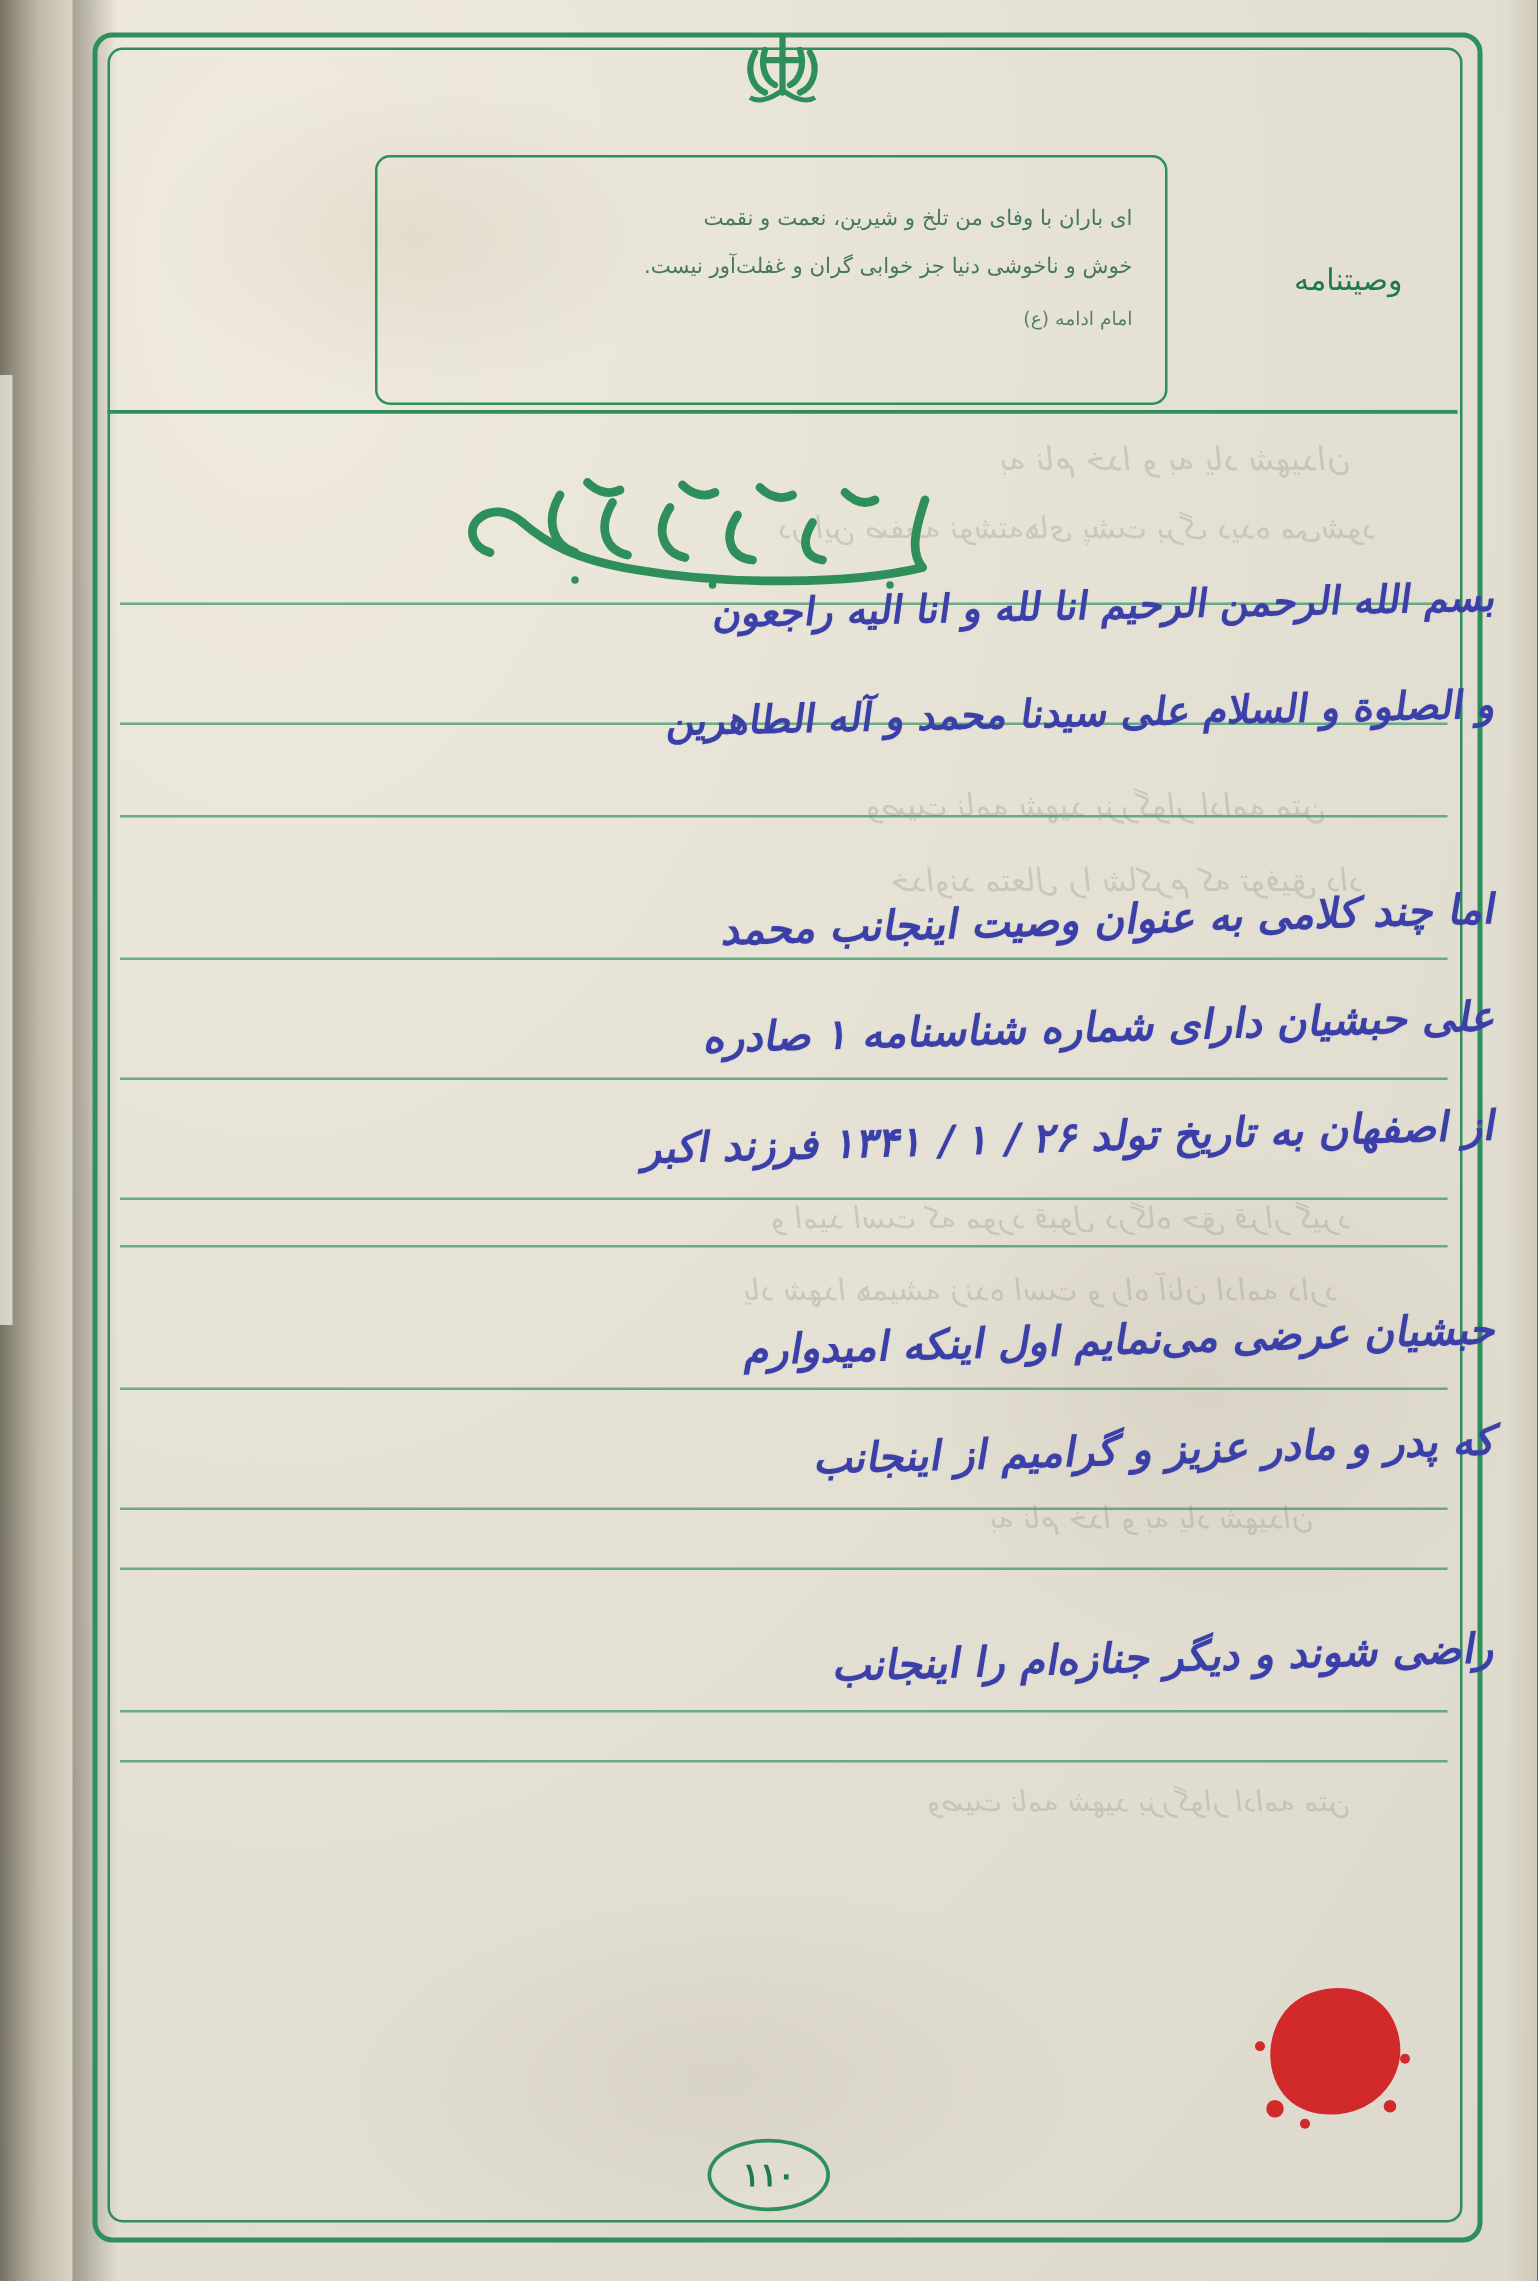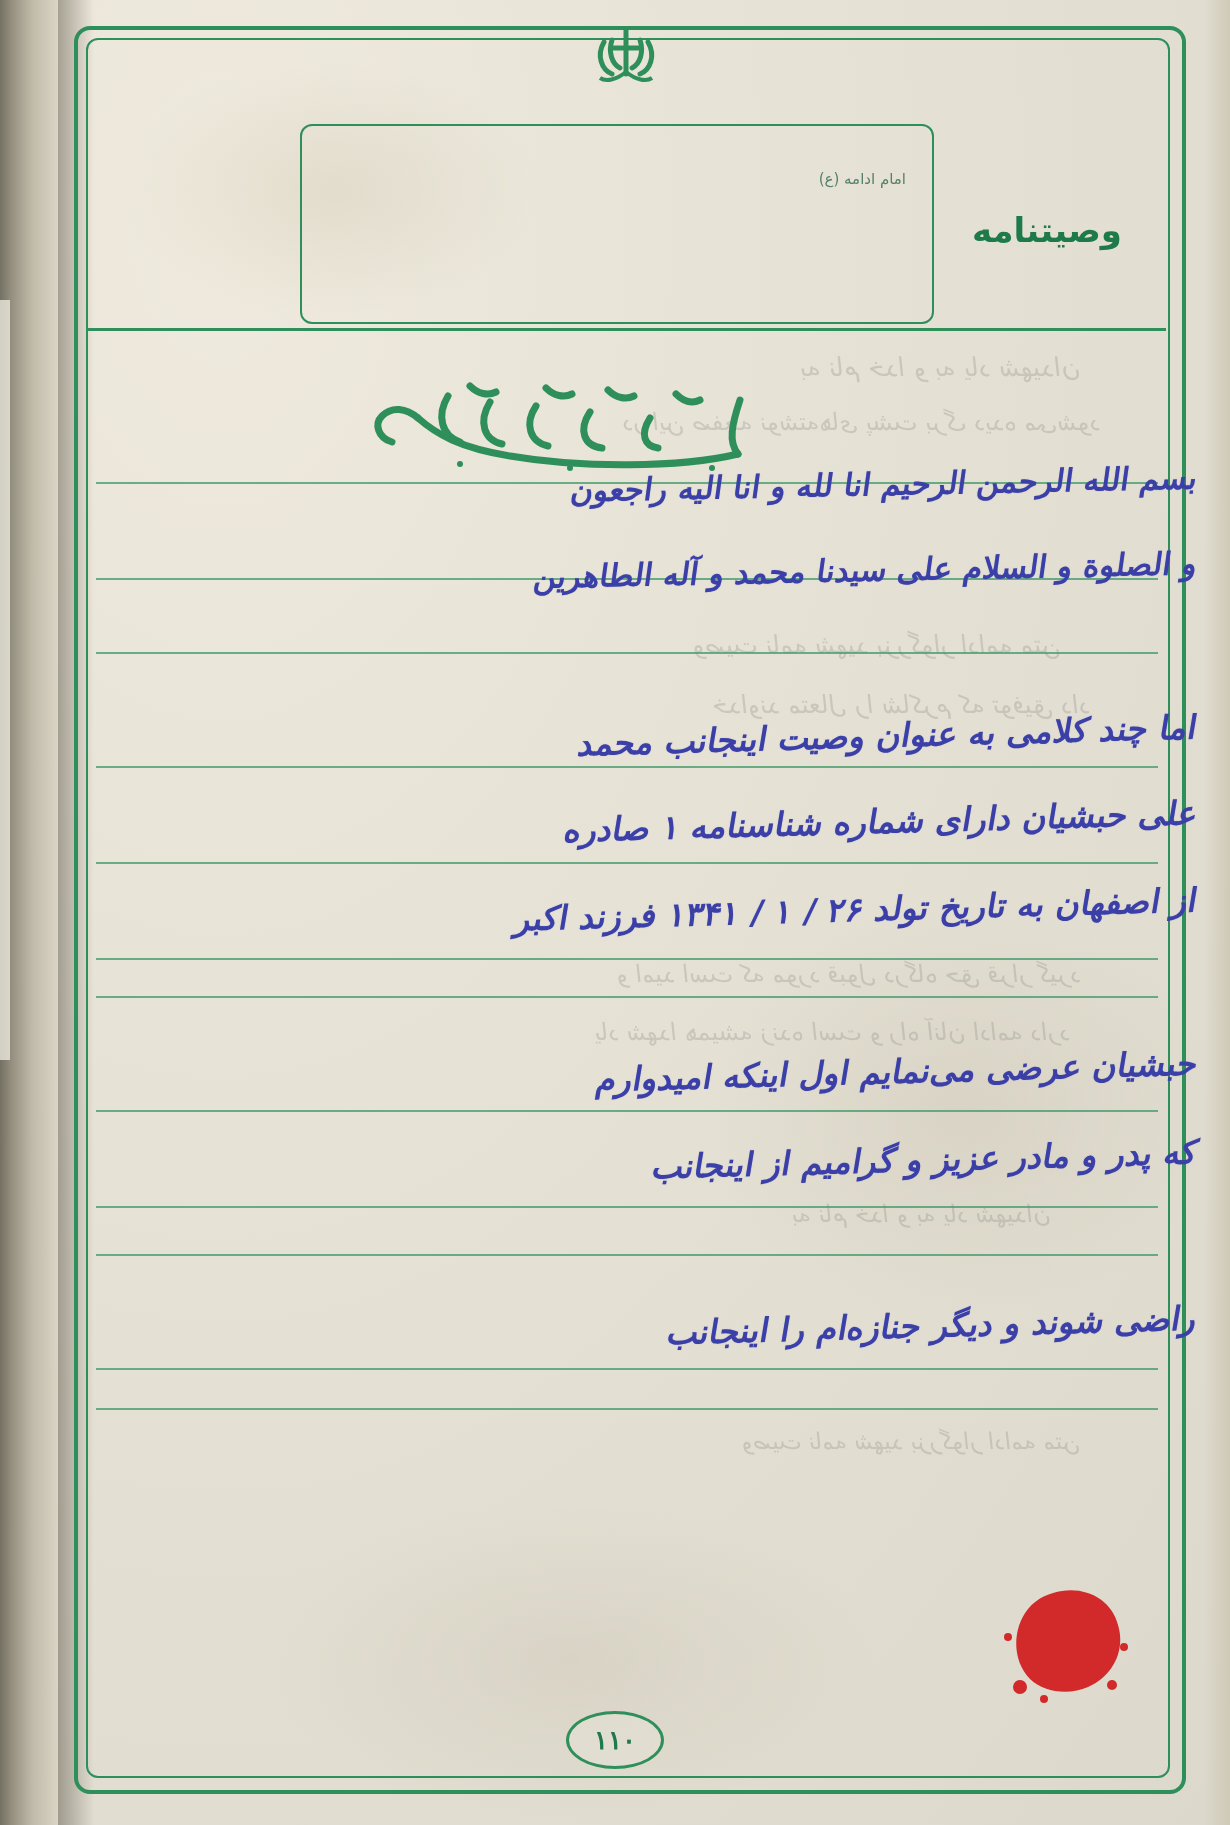--- a/index.html
+++ b/index.html
@@ -49,21 +49,21 @@
   .header-band{
     position:absolute;left:86px;top:38px;width:1080px;height:290px;
     border-bottom:3px solid #2f8f5b;
   }
   .emblem{
     position:absolute;left:50%;top:-16px;transform:translateX(-50%);
     width:120px;height:70px;
   }
   .header-title{
     position:absolute;right:44px;top:172px;
-    font-size:34px;font-weight:bold;color:#1f7a4a;
+    font-size:24px;font-weight:normal;color:#1f7a4a;
     letter-spacing:1px;
     font-family:"DejaVu Sans", sans-serif;
     direction:rtl;
   }
   .quote-box{
     position:absolute;right:232px;top:86px;width:630px;height:196px;
     border:2px solid #2f8f5b;border-radius:12px;
   }
   .quote-lines{
     position:absolute;right:26px;top:30px;width:580px;
@@ -163,20 +163,22 @@
           <path d="M74 18 C78 30 74 42 66 46"></path>
           <path d="M46 26 C54 26 66 26 74 26"></path>
         </g>
         <path d="M60 50 C50 58 40 60 34 56" fill="none" stroke="#2f8f5b" stroke-width="4"></path>
         <path d="M60 50 C70 58 80 60 86 56" fill="none" stroke="#2f8f5b" stroke-width="4"></path>
       </svg>
     </div>
 
     <div class="quote-box">
       <div class="quote-lines">
+        <div>ای باران با وفای من تلخ و شیرین، نعمت و نقمت</div>
+        <div>خوش و ناخوشی دنیا جز خوابی گران و غفلت‌آور نیست.</div>
         <div class="quote-src">امام ادامه (ع)</div>
       </div>
     </div>
 
     <div class="header-title">وصیتنامه</div>
   </div>
 
   <div class="rules">
     <div class="rule" style="top:152px;"></div>
     <div class="rule" style="top:248px;"></div>

